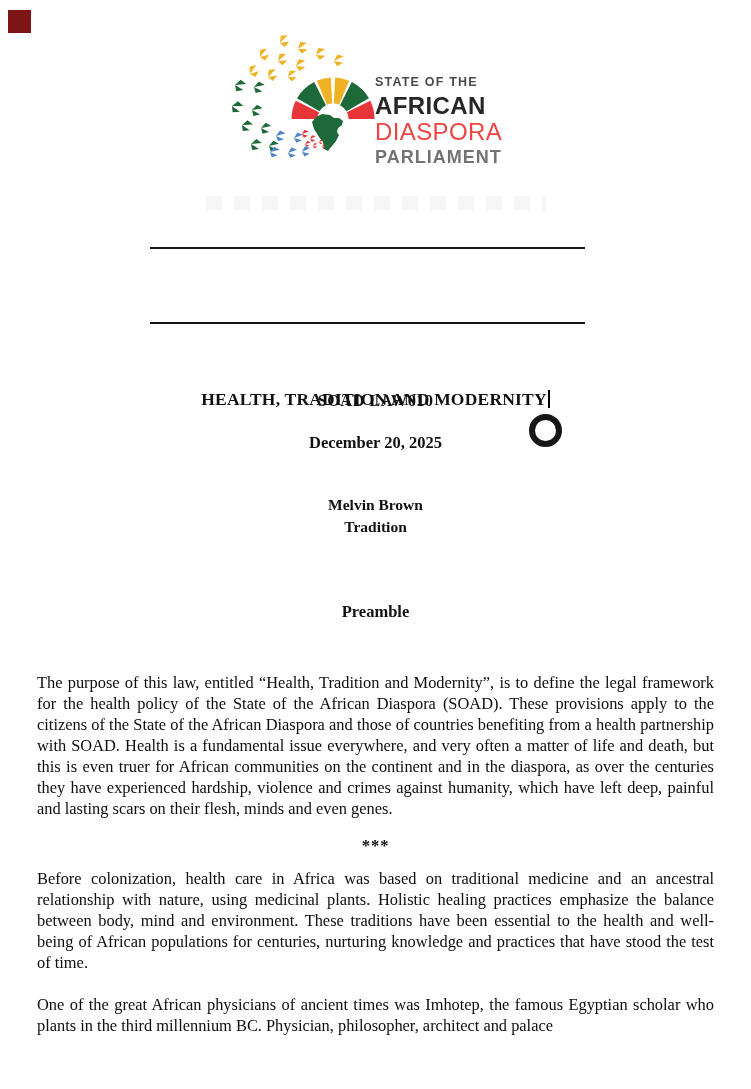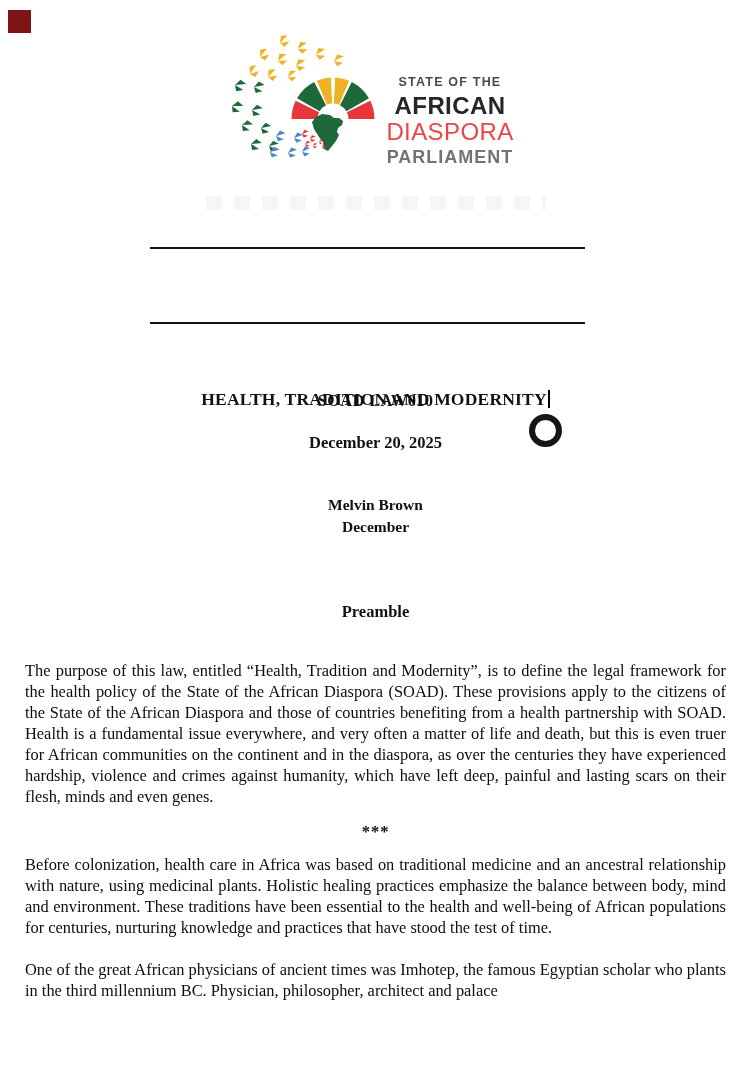--- a/index.html
+++ b/index.html
@@ -16,21 +16,20 @@
     position:absolute;left:8px;top:10px;
     width:23px;height:23px;
     background:#7d1416;
   }
   
   .logo-graphic{position:absolute;left:230px;top:33px;width:150px;height:135px;}
   .logo-text{
     position:absolute;left:375px;top:76px;width:150px;
     font-family:"Liberation Sans", sans-serif;
     line-height:1;
-    text-align:center;
   }
   .logo-line1{font-size:12.5px;font-weight:600;letter-spacing:1.2px;color:#4a4a48;margin-bottom:5px;}
   .logo-line2{font-size:24px;font-weight:800;letter-spacing:.4px;color:#262626;margin-bottom:2px;}
   .logo-line3{font-size:24px;font-weight:400;letter-spacing:.4px;color:#ef4444;margin-bottom:4px;}
   .logo-line4{font-size:18px;font-weight:800;letter-spacing:1px;color:#737373;}
   
   .ghost-line{
     position:absolute;left:206px;top:196px;width:340px;height:14px;
     background:repeating-linear-gradient(90deg,#f3f3f3 0 16px,transparent 16px 28px);
     opacity:.75;
@@ -61,21 +60,21 @@
   }
   .author-name{top:496px;font-size:15.5px;}
   .author-role{top:518px;font-size:15.5px;}
   .section-heading{top:602px;font-size:16.5px;}
   
   .body{
     position:absolute;left:21px;top:656px;width:709px;
     font-size:16.4px;line-height:21px;color:#0d0d0d;
   }
   .body p{
-    margin:4px;text-align:justify;text-justify:inter-word;
+    margin:16px;text-align:justify;text-justify:inter-word;
   }
   .stars{
     text-align:center;font-weight:700;font-size:16.5px;letter-spacing:1px;
     margin:14px 0 12px 0;
   }
   .p2{margin-top:0 !important;}
   .p3{margin-top:21px !important;}
 </style>
 </head>
 <body>
@@ -156,21 +155,21 @@
 
   <div class="c law-number">SOAD LAW010</div>
 
   <div class="c doc-title"><span>HEALTH, TRADITION AND MODERNITY</span><span class="text-cursor"></span></div>
 
   <div class="c doc-date">December 20, 2025</div>
 
   <div class="ring"></div>
 
   <div class="c author-name">Melvin Brown</div>
-  <div class="c author-role">December</div>
+  <div class="c author-role">Tradition</div>
 
   <div class="c section-heading">Preamble</div>
 
   <div class="body">
     <p class="p1">The purpose of this law, entitled “Health, Tradition and Modernity”, is to define the legal framework for the health policy of the State of the African Diaspora (SOAD). These provisions apply to the citizens of the State of the African Diaspora and those of countries benefiting from a health partnership with SOAD. Health is a fundamental issue everywhere, and very often a matter of life and death, but this is even truer for African communities on the continent and in the diaspora, as over the centuries they have experienced hardship, violence and crimes against humanity, which have left deep, painful and lasting scars on their flesh, minds and even genes.</p>
     <div class="stars">***</div>
     <p class="p2">Before colonization, health care in Africa was based on traditional medicine and an ancestral relationship with nature, using medicinal plants. Holistic healing practices emphasize the balance between body, mind and environment. These traditions have been essential to the health and well-being of African populations for centuries, nurturing knowledge and practices that have stood the test of time.</p>
     <p class="p3">One of the great African physicians of ancient times was Imhotep, the famous Egyptian scholar who plants in the third millennium BC. Physician, philosopher, architect and palace</p>
   </div>
 

